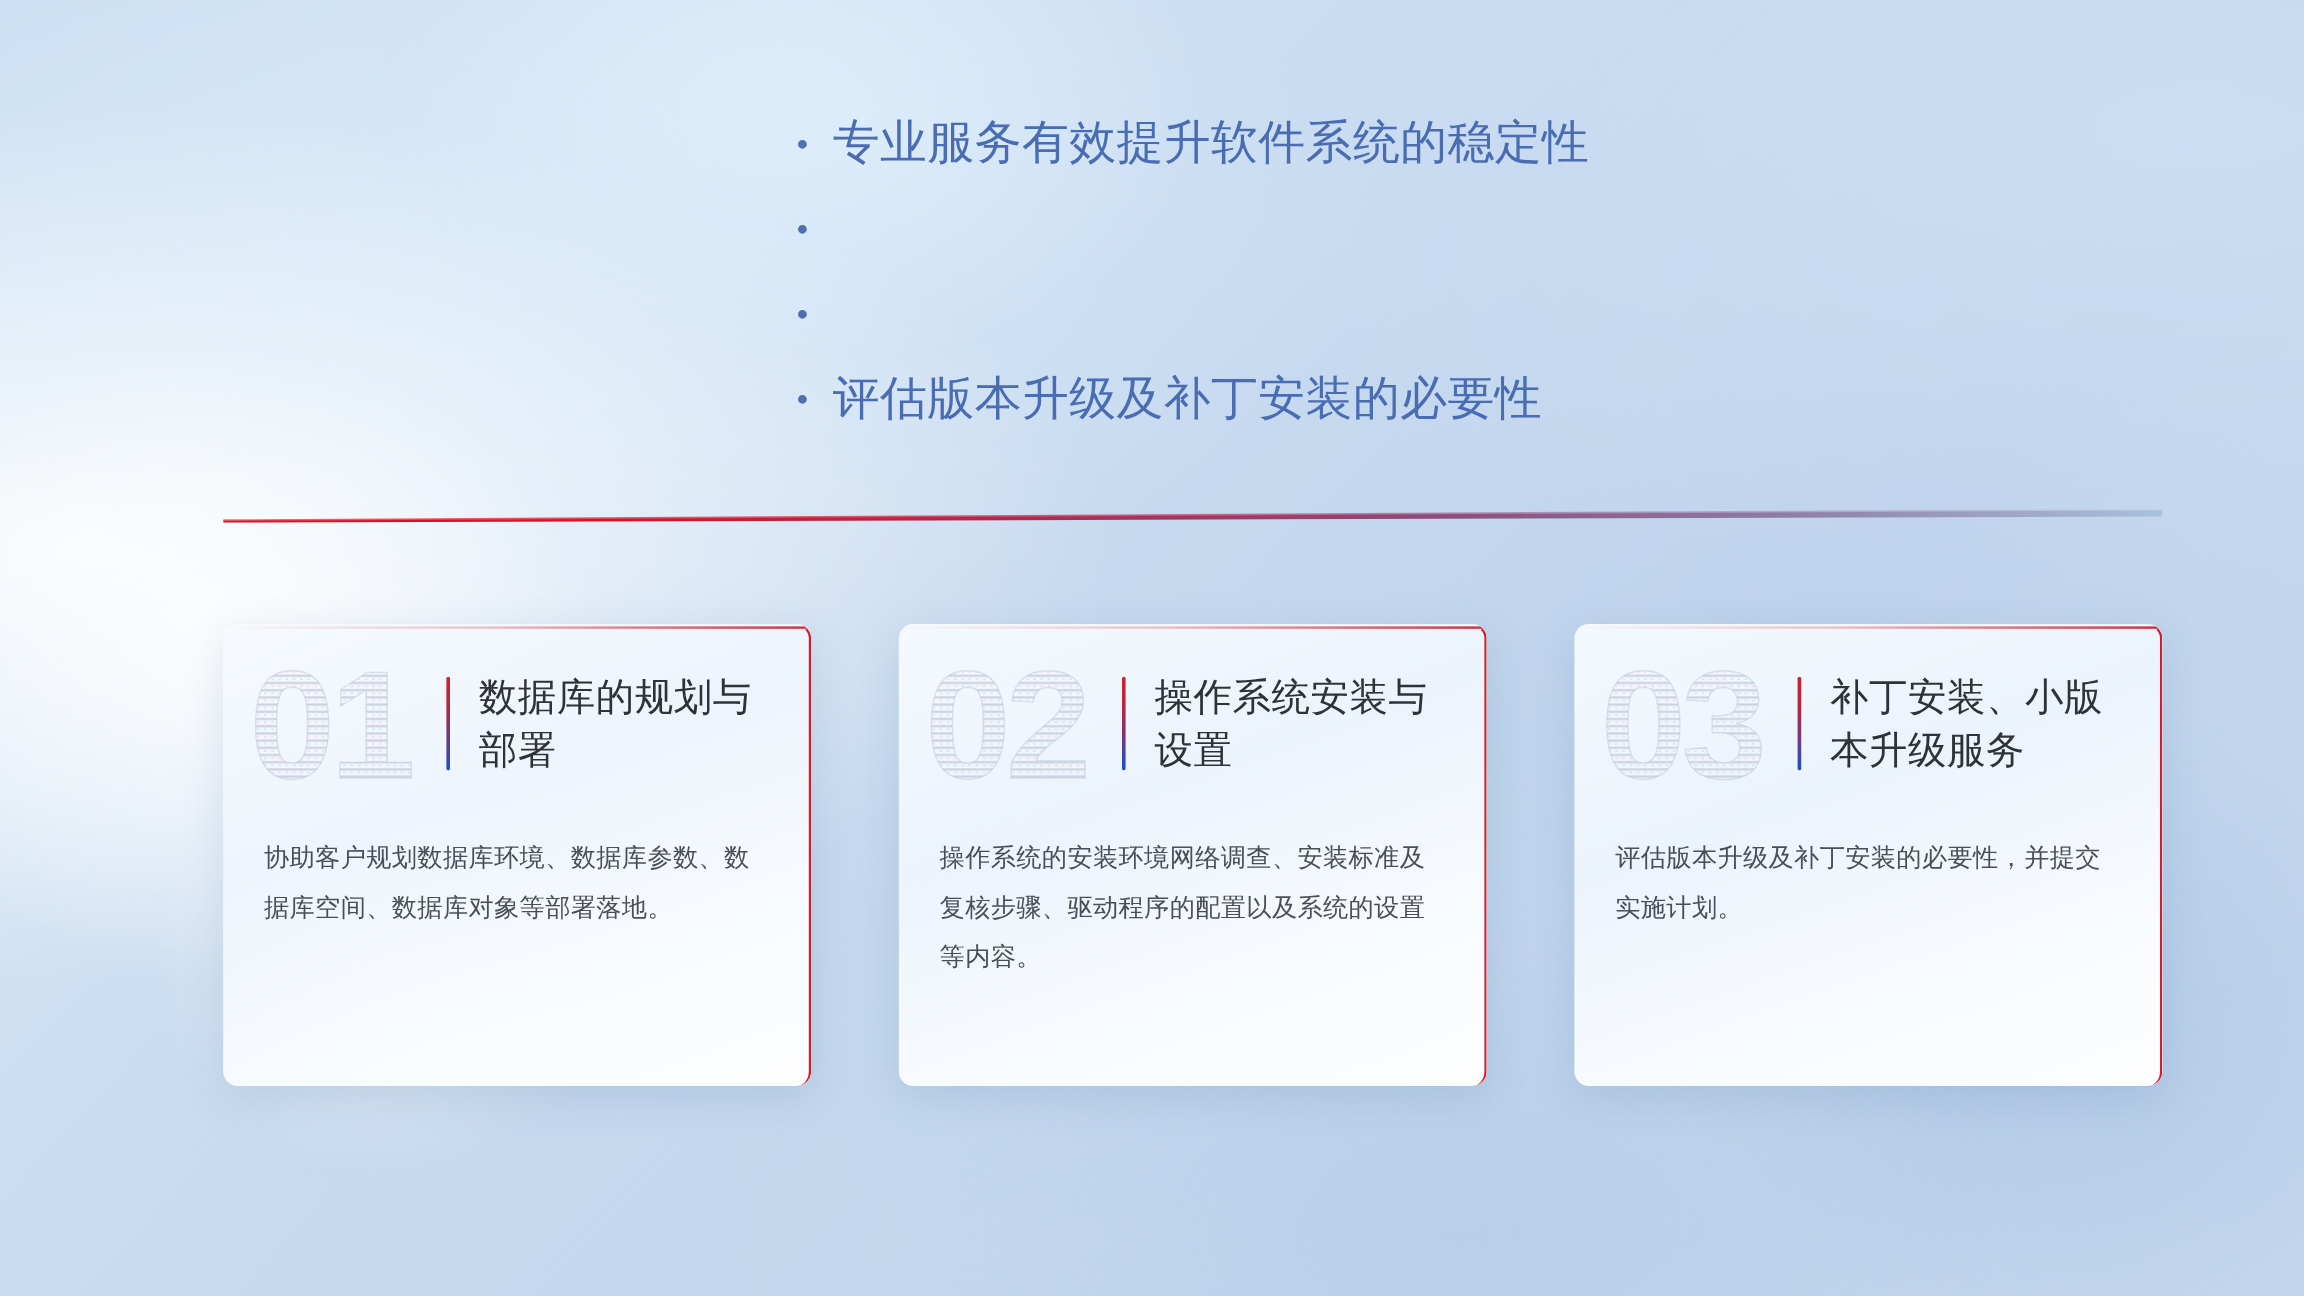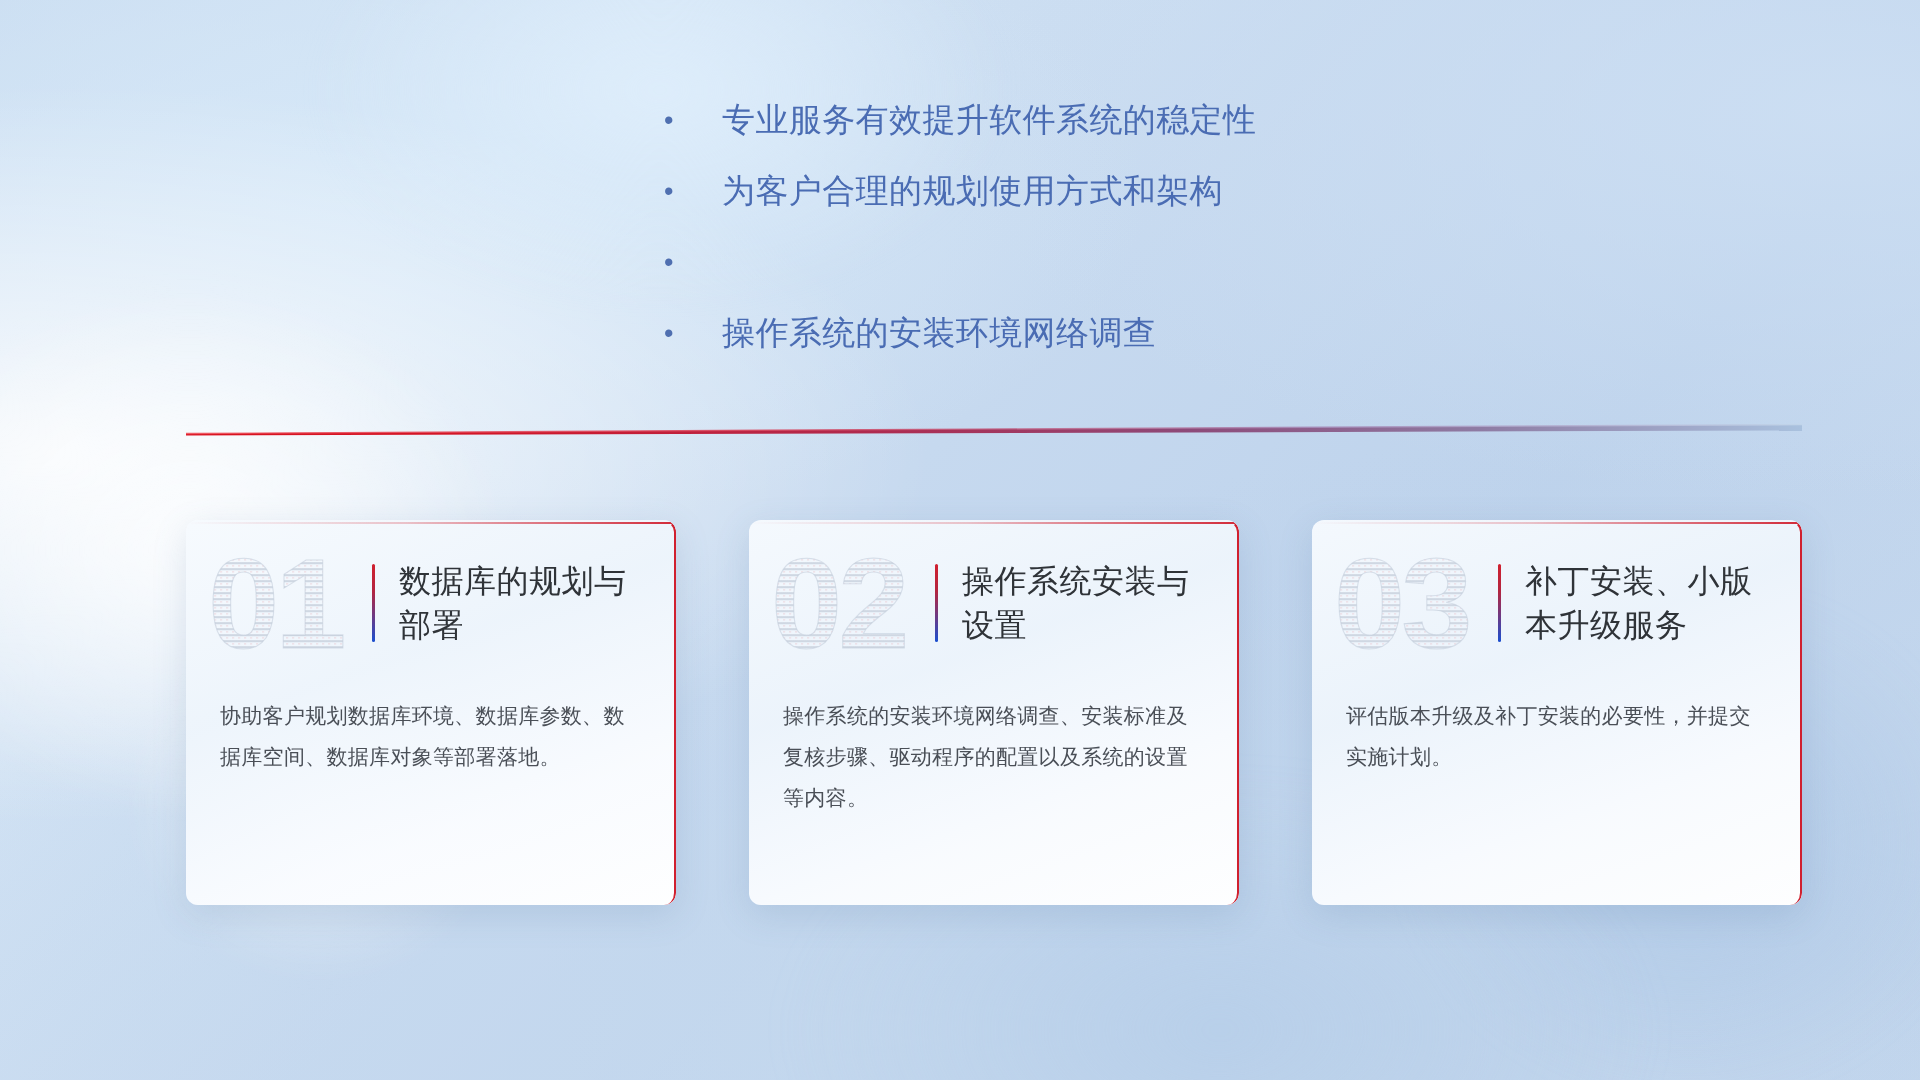--- a/index.html
+++ b/index.html
@@ -80,26 +80,25 @@
     flex: 0 0 34px;
     color: #4f6fb0;
     font-size: 27px;
     line-height: 40px;
     text-align: left;
     padding-left: 4px;
     box-sizing: border-box;
   }
   .bullet-text {
     color: #4a6cb3;
-    font-size: 33px;
+    font-size: 39px;
     line-height: 40px;
     letter-spacing: 0.4px;
     font-weight: 500;
     white-space: nowrap;
-    margin-left: 28px;
   }
 
   
   #divider-wrap {
     position: absolute;
     left: 186px;
     top: 418px;
     width: 1616px;
     height: 18px;
   }
@@ -196,28 +195,27 @@
   <div class="glow glow-d"></div>
   <div class="glow glow-e"></div>
 
   <div id="bullets">
     <div class="bullet-row">
       <span class="bullet-dot">•</span>
       <span class="bullet-text">专业服务有效提升软件系统的稳定性</span>
     </div>
     <div class="bullet-row">
       <span class="bullet-dot">•</span>
-      <span class="bullet-text">为客户合理的规划使用方式和架构</span>
     </div>
     <div class="bullet-row">
       <span class="bullet-dot">•</span>
     </div>
     <div class="bullet-row">
       <span class="bullet-dot">•</span>
-      <span class="bullet-text">操作系统的安装环境网络调查</span>
+      <span class="bullet-text">评估版本升级及补丁安装的必要性</span>
     </div>
   </div>
 
   <div id="divider-wrap">
     <svg id="divider" viewBox="0 0 1616 18" preserveAspectRatio="none" aria-hidden="true">
       <defs>
         <linearGradient id="divGrad" x1="0" y1="0" x2="1" y2="0">
           <stop offset="0%" stop-color="#d9121f"></stop>
           <stop offset="18%" stop-color="#d21627"></stop>
           <stop offset="42%" stop-color="#b02a4e"></stop>

